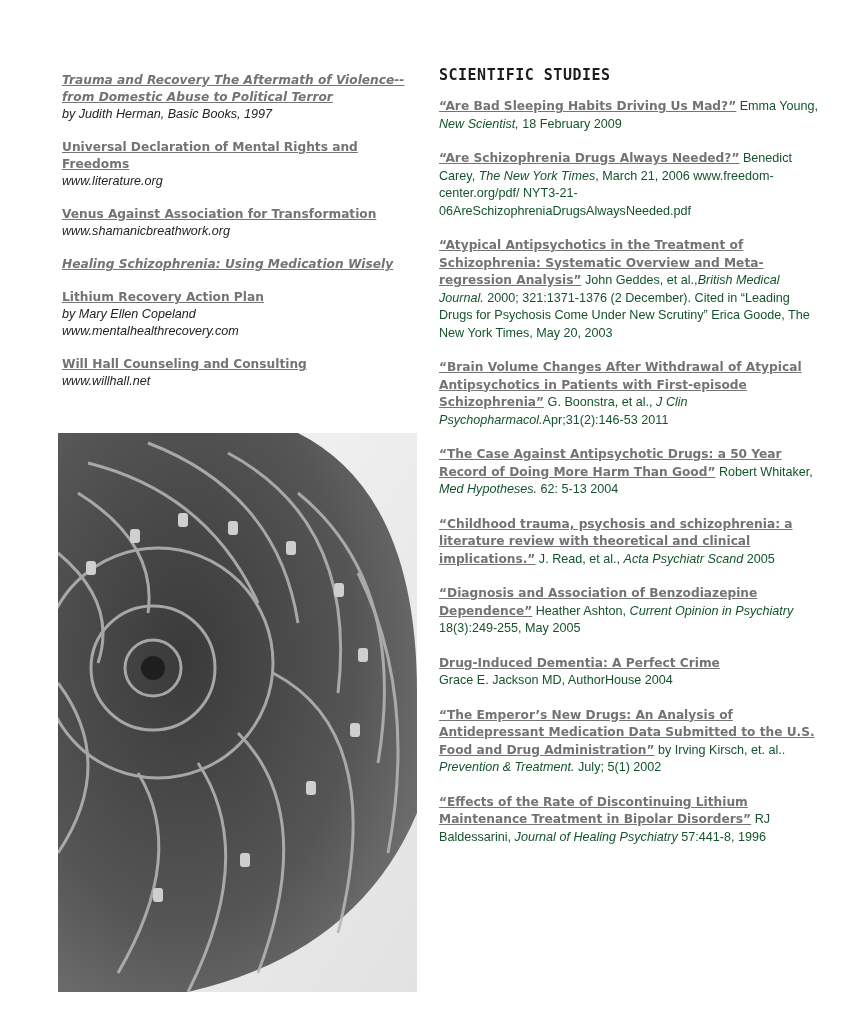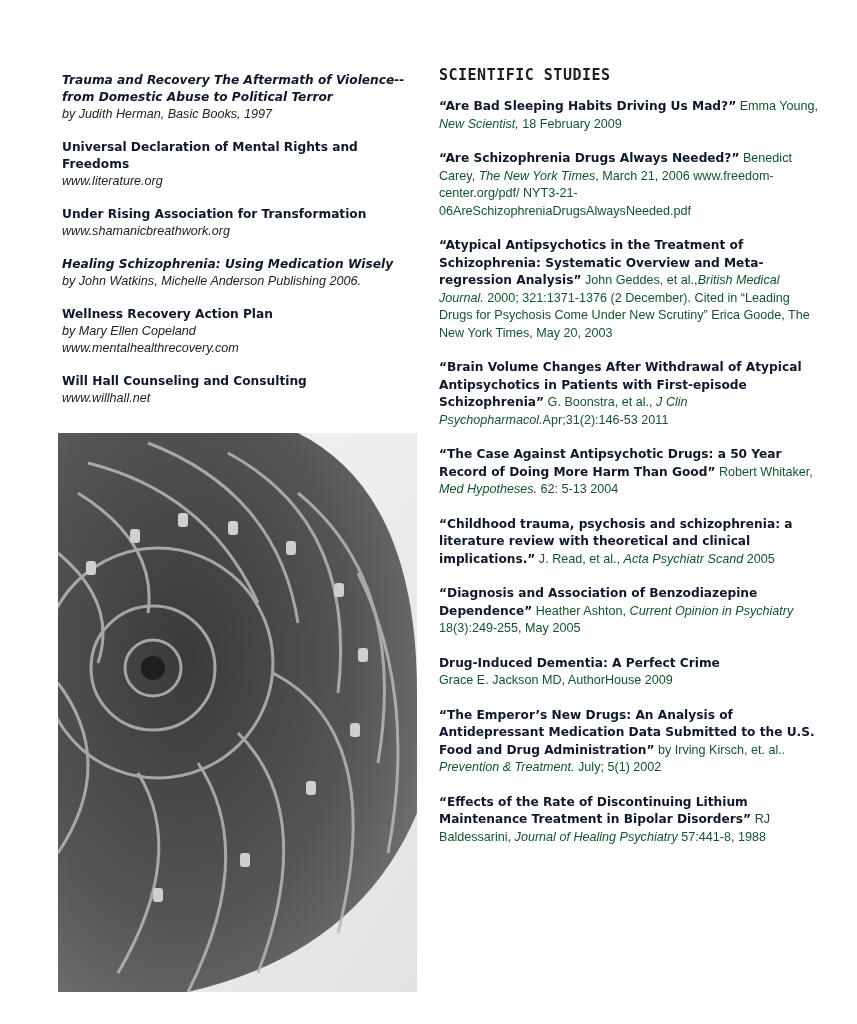--- a/index.html
+++ b/index.html
@@ -1,20 +1,20 @@
 <!DOCTYPE html>
 <html><head>
 <meta charset="utf-8">
 <style>
   html, body { margin:0; padding:0; background:#ffffff; }
   body { width:857px; height:1024px; position:relative; overflow:hidden; font-family:"DejaVu Sans", sans-serif; color:#1a1a1a; }
   .left-col { position:absolute; left:62px; top:72px; width:345px; }
   .right-col { position:absolute; left:439px; top:66px; width:380px; }
   .entry { margin-bottom:16px; font-size:12.2px; line-height:17px; }
-  .ttl { font-weight:bold; color:#0f172a; }
+  .ttl { font-weight:bold; color:#737373;text-decoration:underline; }
   .ttl.it { font-style:italic; }
   .line { display:block; font-family:"Liberation Sans", sans-serif; font-size:12.6px; color:#222;font-style:italic; }
   .section-title { font-family:"DejaVu Sans Mono", monospace; font-weight:bold; font-size:15px; letter-spacing:0.5px; color:#1c1c1c; margin:0 0 14px 0; text-transform:uppercase; }
   .study { margin-bottom:17px; font-size:12.2px; line-height:17.5px; }
   .study .body { font-family:"Liberation Sans", sans-serif; font-size:12.6px; color:#14532d; }
   .em { font-style:italic;text-align:right; }
   .photo { position:absolute; left:58px; top:433px; width:359px; height:559px; overflow:hidden; background:#f3f3f3; }
   .page-num { position:absolute; left:62px; top:1028px; font-family:"Liberation Sans", sans-serif; font-size:16px; color:#111; }
 </style>
 </head>
@@ -23,29 +23,28 @@
 <div class="left-col">
   <div class="entry">
     <span class="ttl it">Trauma and Recovery The Aftermath of Violence--from Domestic Abuse to Political Terror</span>
     <span class="line">by Judith Herman, Basic Books, 1997</span>
   </div>
   <div class="entry">
     <span class="ttl">Universal Declaration of Mental Rights and Freedoms</span>
     <span class="line">www.literature.org</span>
   </div>
   <div class="entry">
-    <span class="ttl">Under Rising Association for Transformation</span>
+    <span class="ttl">Venus Against Association for Transformation</span>
     <span class="line">www.shamanicbreathwork.org</span>
   </div>
   <div class="entry">
     <span class="ttl it">Healing Schizophrenia: Using Medication Wisely</span>
-    <span class="line">by John Watkins, Michelle Anderson Publishing 2006.</span>
   </div>
   <div class="entry">
-    <span class="ttl">Wellness Recovery Action Plan</span>
+    <span class="ttl">Lithium Recovery Action Plan</span>
     <span class="line">by Mary Ellen Copeland</span>
     <span class="line">www.mentalhealthrecovery.com</span>
   </div>
   <div class="entry">
     <span class="ttl">Will Hall Counseling and Consulting</span>
     <span class="line">www.willhall.net</span>
   </div>
 </div>
 
 <div class="photo">
@@ -110,18 +109,18 @@
 
   <div class="study"><span class="ttl">“Brain Volume Changes After Withdrawal of Atypical Antipsychotics in Patients with First-episode Schizophrenia”</span><span class="body"> G. Boonstra, et al., </span><span class="body em">J Clin Psychopharmacol.</span><span class="body">Apr;31(2):146-53 2011</span></div>
 
   <div class="study"><span class="ttl">“The Case Against Antipsychotic Drugs: a 50 Year Record of Doing More Harm Than Good”</span><span class="body"> Robert Whitaker, </span><span class="body em">Med Hypotheses.</span><span class="body"> 62: 5-13 2004</span></div>
 
   <div class="study"><span class="ttl">“Childhood trauma, psychosis and schizophrenia: a literature review with theoretical and clinical implications.”</span><span class="body"> J. Read, et al., </span><span class="body em">Acta Psychiatr Scand</span><span class="body"> 2005</span></div>
 
   <div class="study"><span class="ttl">“Diagnosis and Association of Benzodiazepine Dependence”</span><span class="body"> Heather Ashton, </span><span class="body em">Current Opinion in Psychiatry</span><span class="body"> 18(3):249-255, May 2005</span></div>
 
 
-  <div class="study"><span class="ttl" style="display:block">Drug-Induced Dementia: A Perfect Crime</span><span class="body"> Grace E. Jackson MD, AuthorHouse 2009</span></div>
+  <div class="study"><span class="ttl" style="display:block">Drug-Induced Dementia: A Perfect Crime</span><span class="body"> Grace E. Jackson MD, AuthorHouse 2004</span></div>
 
   <div class="study"><span class="ttl">“The Emperor’s New Drugs:  An Analysis of Antidepressant Medication Data Submitted to the U.S. Food and Drug Administration”</span><span class="body"> by Irving Kirsch, et. al.. </span><span class="body em">Prevention &amp; Treatment.</span><span class="body"> July; 5(1) 2002</span></div>
 
-  <div class="study"><span class="ttl">“Effects of the Rate of Discontinuing Lithium Maintenance Treatment in Bipolar Disorders”</span><span class="body"> RJ Baldessarini,   </span><span class="body em">Journal of Healing Psychiatry</span><span class="body"> 57:441-8, 1988</span></div>
+  <div class="study"><span class="ttl">“Effects of the Rate of Discontinuing Lithium Maintenance Treatment in Bipolar Disorders”</span><span class="body"> RJ Baldessarini,   </span><span class="body em">Journal of Healing Psychiatry</span><span class="body"> 57:441-8, 1996</span></div>
 </div>
 
 </body></html>

